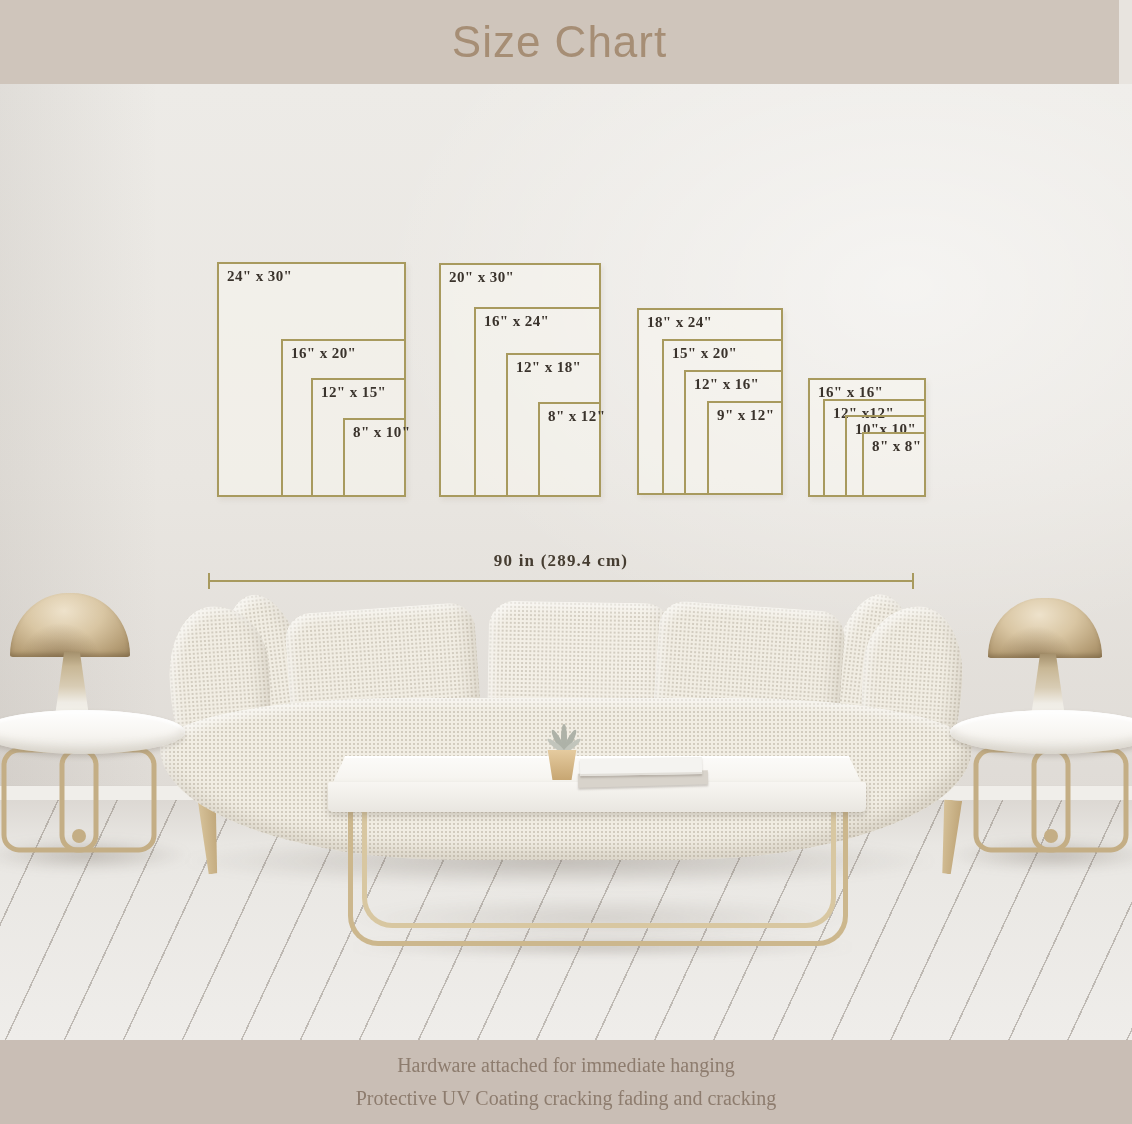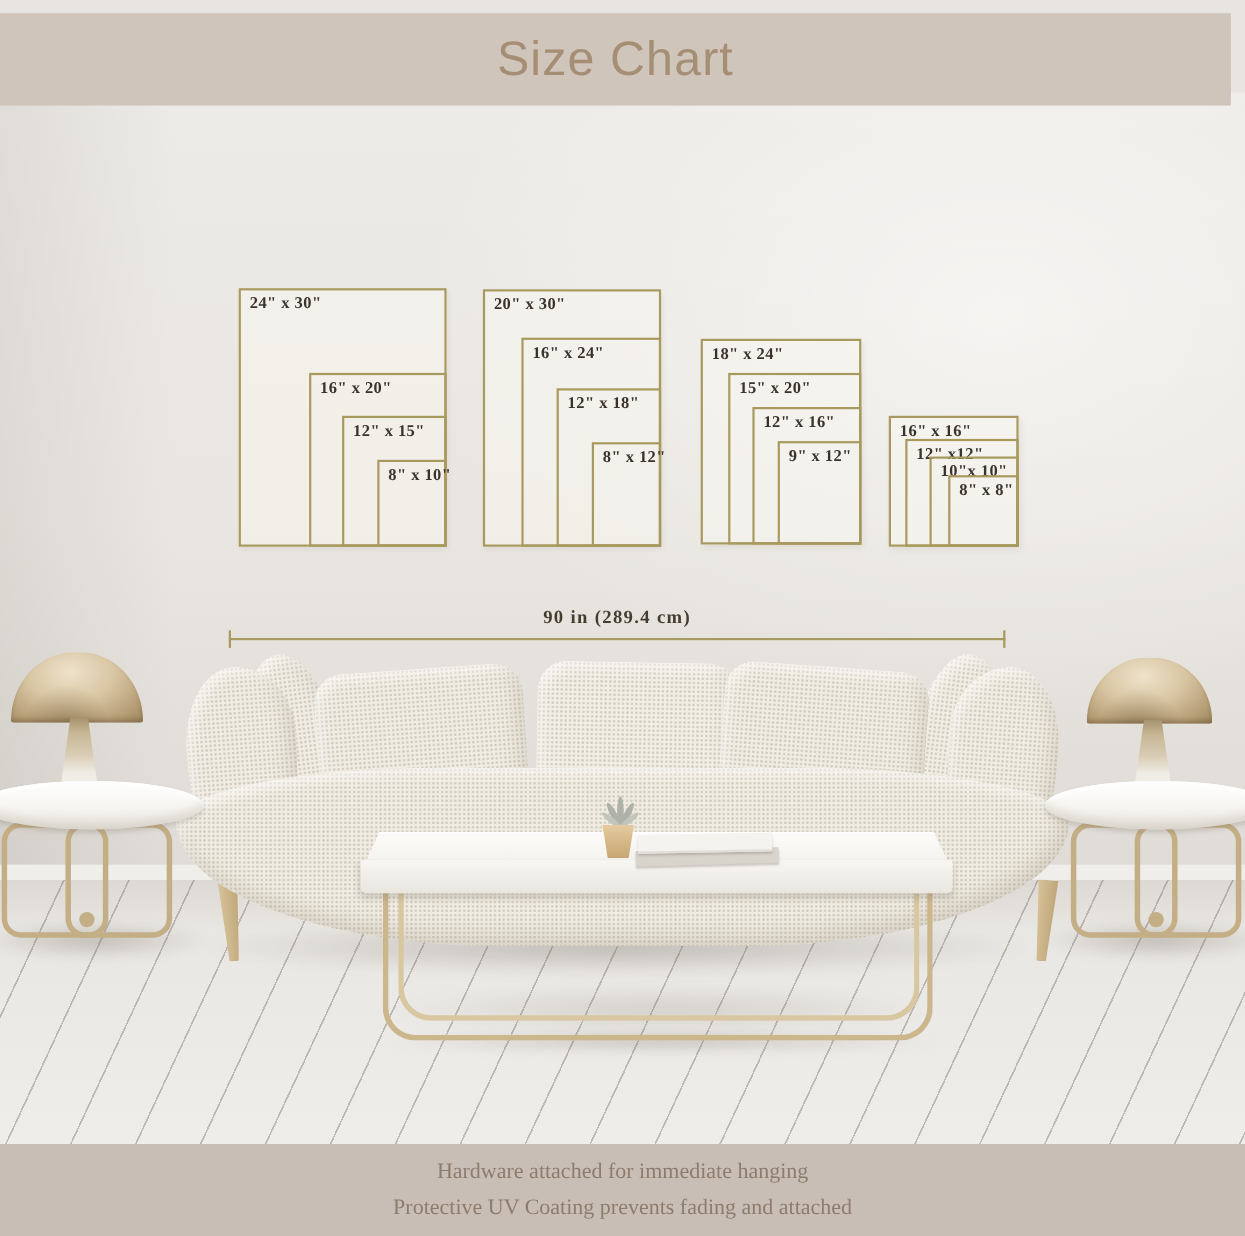--- a/index.html
+++ b/index.html
@@ -1,20 +1,20 @@
 <!DOCTYPE html>
 <html style="--banner-top-bg: #cfc5bb; --banner-bottom-bg: #c9beb5; --title-text: #a68e75; --footer-text: #8d7c6e; --frame-border: #a89a5e; --frame-label: #3a332c; --frame-fill: rgba(248,245,238,0.55); --ruler-line: #a89a5e; --ruler-text: #463d31;"><head>
 <meta charset="utf-8">
 <style>
   html,body{margin:0;padding:0;background:#fff;}
   #stage{position:relative;width:1132px;height:1124px;overflow:hidden;
          font-family:"Liberation Serif",serif;background:#e8e4df;}
   
   .banner-top{position:absolute;left:0;top:0;right:13px;height:84px;
-    background:var(--banner-top-bg,#cfc5bb);display:flex;align-items:center;justify-content:center;margin-top:12px;}
+    background:var(--banner-top-bg,#cfc5bb);display:flex;align-items:center;justify-content:center;}
   .banner-top .title{font-family:"Liberation Sans",sans-serif;font-size:44px;font-weight:400;
     letter-spacing:1px;color:var(--title-text,#a68e75);}
   .banner-bottom{position:absolute;left:0;bottom:0;right:0;height:84px;
     background:var(--banner-bottom-bg,#c9beb5);text-align:center;padding-top:9px;box-sizing:border-box;}
   .banner-bottom .line{font-size:20px;line-height:33px;color:var(--footer-text,#8d7c6e);}
   
   .wall{position:absolute;left:0;top:84px;width:1132px;height:716px;
     background:
       radial-gradient(ellipse 760px 520px at 80% 28%, rgba(255,255,255,.50), rgba(255,255,255,0) 70%),
       linear-gradient(90deg, rgba(110,100,90,.10), rgba(110,100,90,0) 14%),
@@ -211,16 +211,16 @@
     <div class="pot" style="left:217px;top:50px;width:34px;height:30px"></div>
     <div class="book" style="left:250px;top:72px;width:130px;height:14px;background:#d8d3cb;transform:rotate(-1.5deg)"></div>
     <div class="book" style="left:252px;top:58px;width:122px;height:15px;background:#f4f3f0;border-bottom:2px solid #e2dfd9;transform:rotate(-1deg)"></div>
   </div>
 
   <div class="banner-top">
     <div class="title">Size Chart</div>
   </div>
   <div class="banner-bottom">
     <div class="line">Hardware attached for immediate hanging</div>
-    <div class="line">Protective UV Coating prevents fading and attached</div>
+    <div class="line">Protective UV Coating cracking fading and cracking</div>
   </div>
 
 </div>
 
 </body></html>

